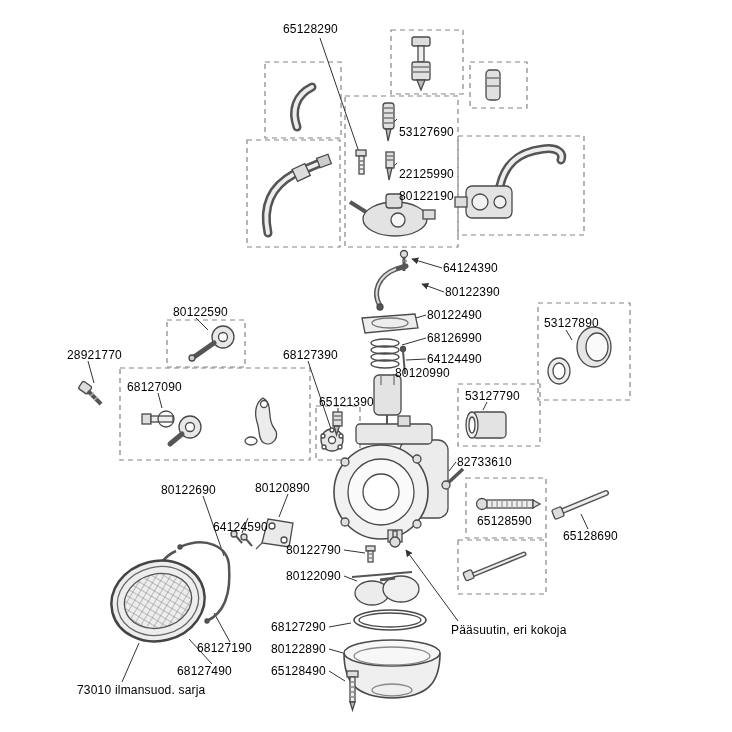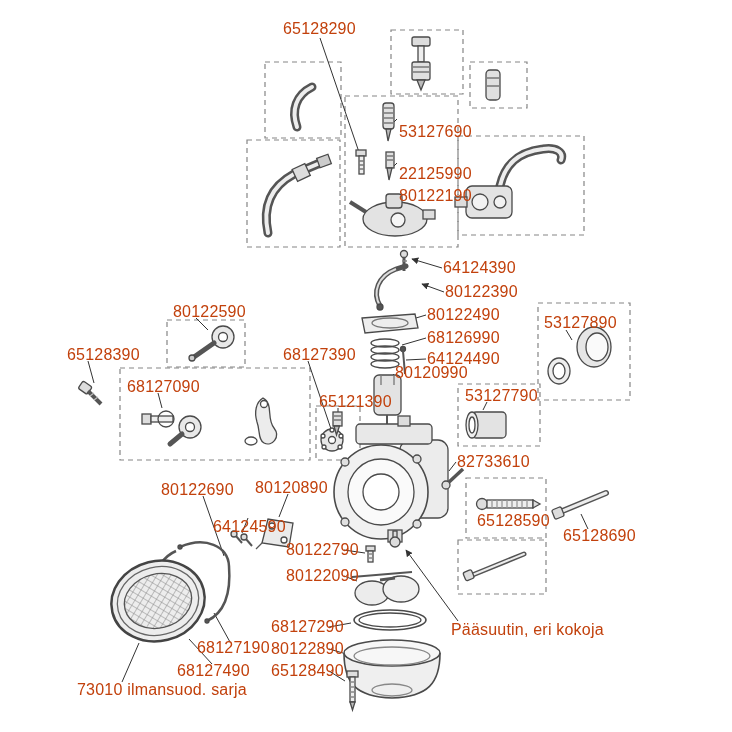--- a/index.html
+++ b/index.html
@@ -2,21 +2,21 @@
 <html><head>
 <meta charset="utf-8">
 <style>
   html,body{margin:0;padding:0;background:#fff;}
   .stage{
     position:relative;width:732px;height:732px;background:#ffffff;
     font-family:"Liberation Sans", sans-serif;overflow:hidden;
   }
   .stage svg{position:absolute;left:0;top:0;}
   .lbl{
-    position:absolute;font-size:16px;color:#c2410c;white-space:nowrap;
+    position:absolute;font-size:12px;color:#000000;white-space:nowrap;
     line-height:14px;letter-spacing:0.2px;
   }
 </style>
 </head>
 <body>
 
 <div class="stage">
 
 <svg width="732" height="732" viewBox="0 0 732 732">
   <defs>
@@ -324,21 +324,21 @@
 <div class="lbl" style="left:399px;top:167px">22125990</div>
 <div class="lbl" style="left:399px;top:189px">80122190</div>
 <div class="lbl" style="left:443px;top:261px">64124390</div>
 <div class="lbl" style="left:445px;top:285px">80122390</div>
 <div class="lbl" style="left:427px;top:308px">80122490</div>
 <div class="lbl" style="left:427px;top:331px">68126990</div>
 <div class="lbl" style="left:427px;top:352px">64124490</div>
 <div class="lbl" style="left:395px;top:366px">80120990</div>
 <div class="lbl" style="left:544px;top:316px">53127890</div>
 <div class="lbl" style="left:173px;top:305px">80122590</div>
-<div class="lbl" style="left:67px;top:348px">65128390</div>
+<div class="lbl" style="left:67px;top:348px">28921770</div>
 <div class="lbl" style="left:283px;top:348px">68127390</div>
 <div class="lbl" style="left:127px;top:380px">68127090</div>
 <div class="lbl" style="left:319px;top:395px">65121390</div>
 <div class="lbl" style="left:465px;top:389px">53127790</div>
 <div class="lbl" style="left:457px;top:455px">82733610</div>
 <div class="lbl" style="left:161px;top:483px">80122690</div>
 <div class="lbl" style="left:255px;top:481px">80120890</div>
 <div class="lbl" style="left:213px;top:520px">64124590</div>
 <div class="lbl" style="left:477px;top:514px">65128590</div>
 <div class="lbl" style="left:563px;top:529px">65128690</div>

